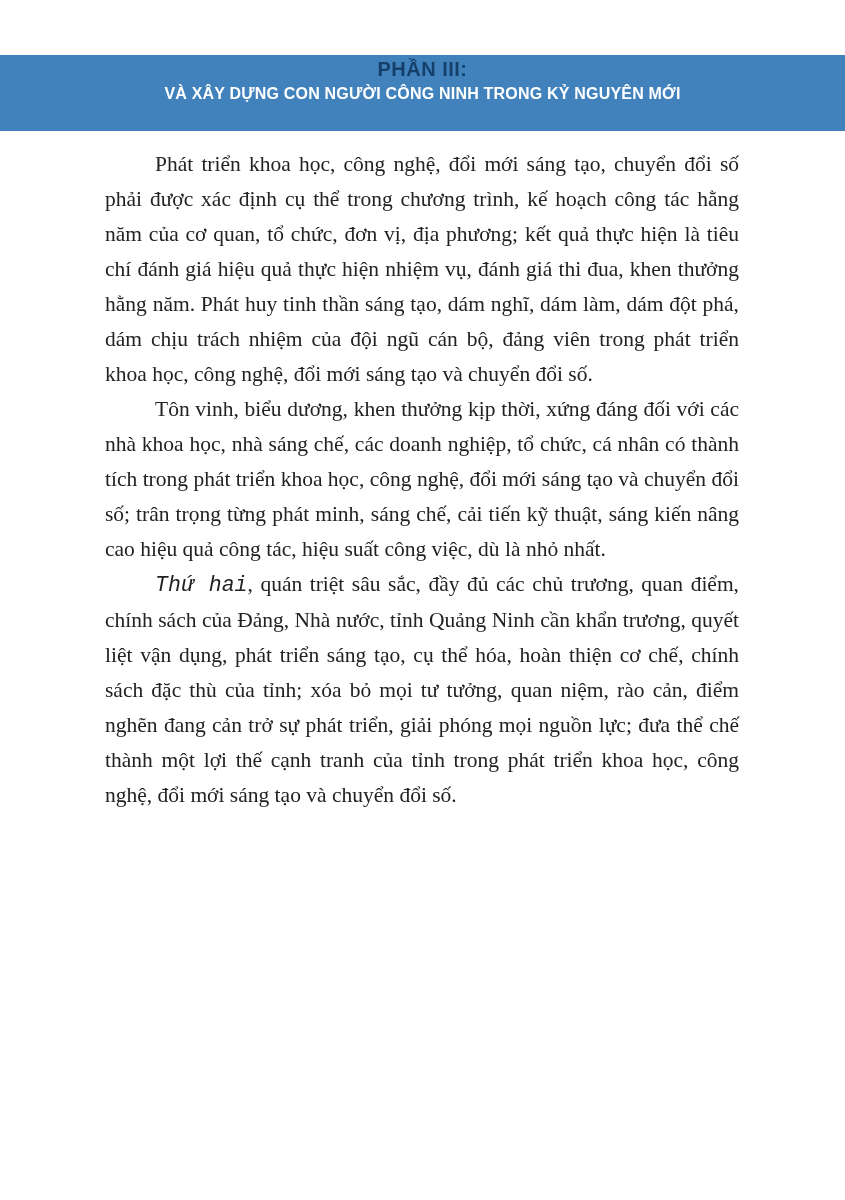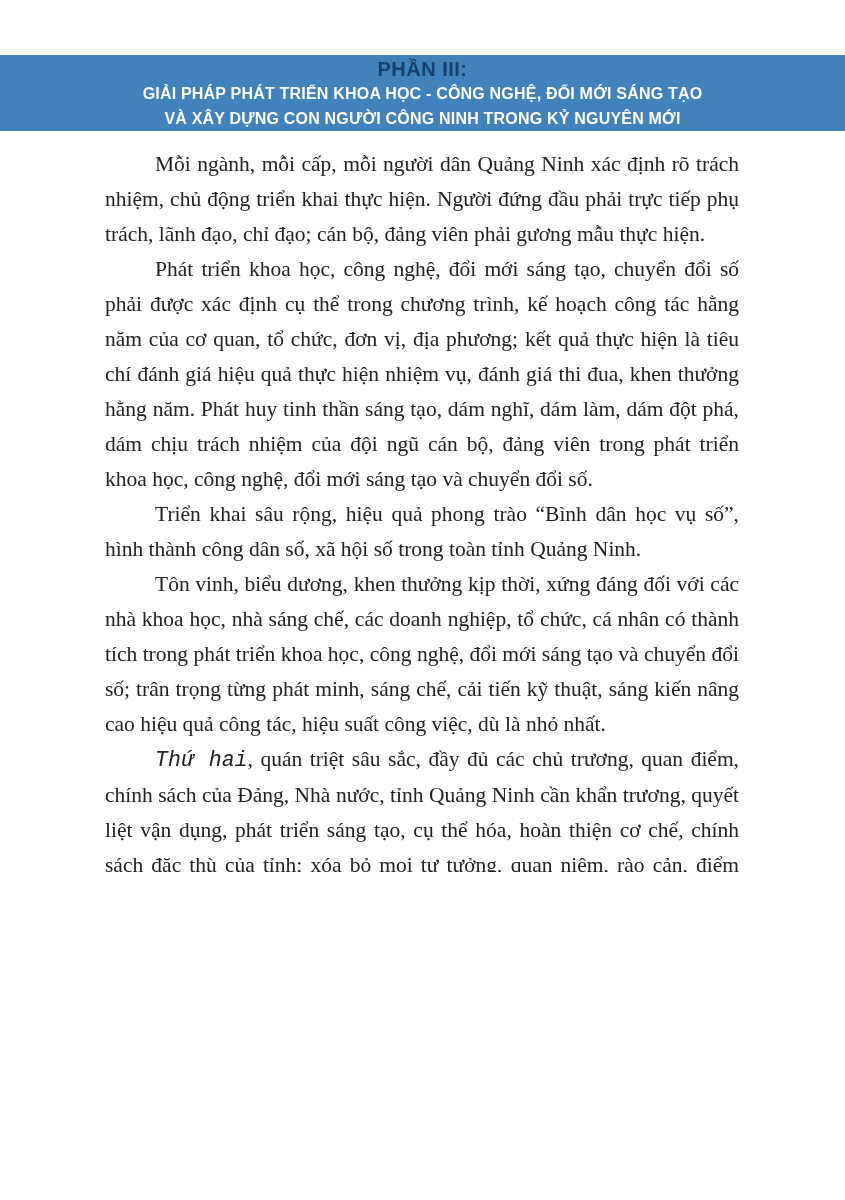--- a/index.html
+++ b/index.html
@@ -65,28 +65,25 @@
     letter-spacing:1px;
   }
 </style>
 </head>
 <body>
 
 <div class="page">
 
   <div class="banner">
     <div class="part-label">PHẦN III:</div>
-    <div class="title-line">GIẢI PHÁP PHÁT TRIỂN KHOA HỌC - CÔNG NGHỆ, ĐỔI MỚI SÁNG TẠO</div>
     <div class="title-line">VÀ XÂY DỰNG CON NGƯỜI CÔNG NINH TRONG KỶ NGUYÊN MỚI</div>
   </div>
 
   <div class="body-text">
-      <p class="para"><span>Mỗi ngành, mỗi cấp, mỗi người dân Quảng Ninh xác định rõ trách nhiệm, chủ động triển khai thực hiện. Người đứng đầu phải trực tiếp phụ trách, lãnh đạo, chỉ đạo; cán bộ, đảng viên phải gương mẫu thực hiện.</span></p>
       <p class="para"><span>Phát triển khoa học, công nghệ, đổi mới sáng tạo, chuyển đổi số phải được xác định cụ thể trong chương trình, kế hoạch công tác hằng năm của cơ quan, tổ chức, đơn vị, địa phương; kết quả thực hiện là tiêu chí đánh giá hiệu quả thực hiện nhiệm vụ, đánh giá thi đua, khen thưởng hằng năm. Phát huy tinh thần sáng tạo, dám nghĩ, dám làm, dám đột phá, dám chịu trách nhiệm của đội ngũ cán bộ, đảng viên trong phát triển khoa học, công nghệ, đổi mới sáng tạo và chuyển đổi số.</span></p>
-      <p class="para"><span>Triển khai sâu rộng, hiệu quả phong trào “Bình dân học vụ số”, hình thành công dân số, xã hội số trong toàn tỉnh Quảng Ninh.</span></p>
       <p class="para"><span>Tôn vinh, biểu dương, khen thưởng kịp thời, xứng đáng đối với các nhà khoa học, nhà sáng chế, các doanh nghiệp, tổ chức, cá nhân có thành tích trong phát triển khoa học, công nghệ, đổi mới sáng tạo và chuyển đổi số; trân trọng từng phát minh, sáng chế, cải tiến kỹ thuật, sáng kiến nâng cao hiệu quả công tác, hiệu suất công việc, dù là nhỏ nhất.</span></p>
       <p class="para"><span class="italic">Thứ hai</span><span>, quán triệt sâu sắc, đầy đủ các chủ trương, quan điểm, chính sách của Đảng, Nhà nước, tỉnh Quảng Ninh cần khẩn trương, quyết liệt vận dụng, phát triển sáng tạo, cụ thể hóa, hoàn thiện cơ chế, chính sách đặc thù của tỉnh; xóa bỏ mọi tư tưởng, quan niệm, rào cản, điểm nghẽn đang cản trở sự phát triển, giải phóng mọi nguồn lực; đưa thể chế thành một lợi thế cạnh tranh của tỉnh trong phát triển khoa học, công nghệ, đổi mới sáng tạo và chuyển đổi số.</span></p>
     </div>
 
   <div class="footer">
     <div class="lotus-wrap">
       <svg width="100" height="62" viewBox="0 0 100 62" fill="none" stroke="#d9d9d1" stroke-width="2" stroke-linejoin="round">
 
         <path d="M50 3 C56 13 57.5 26 50 38 C42.5 26 44 13 50 3 Z"></path>
 

